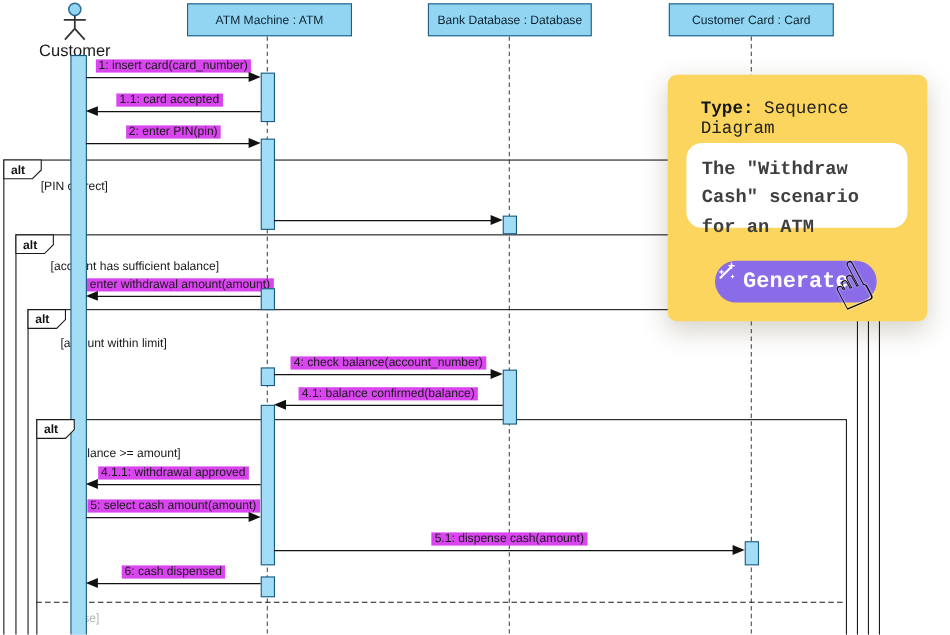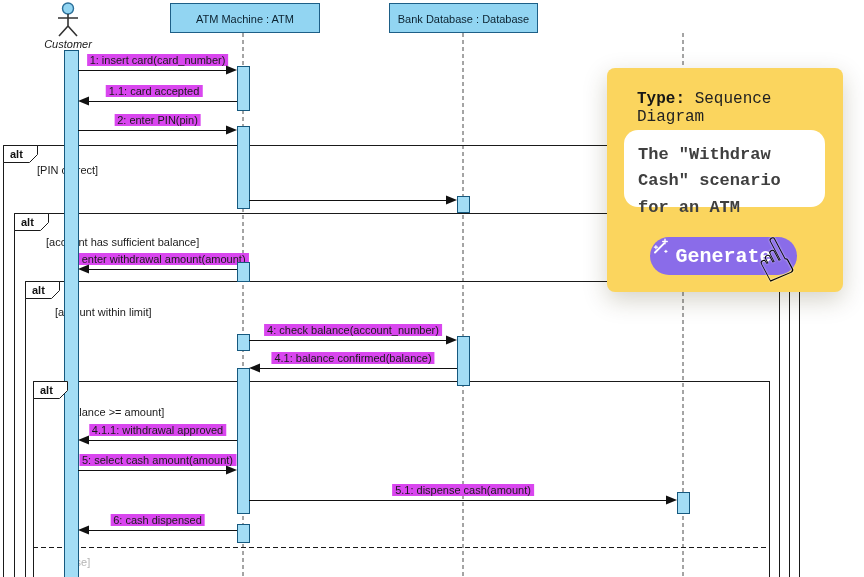--- a/index.html
+++ b/index.html
@@ -12,21 +12,21 @@
          font-family:"Liberation Sans","DejaVu Sans",sans-serif;color:var(--ink);}
   #stage svg{position:absolute;left:0;top:0;}
   #layer-frames{z-index:1;} 
   #text-layer{position:absolute;left:0;top:0;width:864px;height:577px;z-index:2;}
   #layer-main{z-index:3;}
   #header-layer{position:absolute;left:0;top:0;width:864px;height:577px;z-index:4;pointer-events:none;}
   .guard{position:absolute;font-size:11px;color:var(--ink);white-space:nowrap;}
   .guard.else{color:var(--guard-gray);}
   .mlabel{position:absolute;font-size:11px;color:var(--ink);white-space:nowrap;
           background:#d946ef;padding:0 3px;transform:translateX(-50%);}
-  .actor-label{position:absolute;font-size:11px;color:var(--ink);transform:translateX(-50%);font-style:italic;}
+  .actor-label{position:absolute;font-size:15px;color:var(--ink);transform:translateX(-50%);}
   .lhead{position:absolute;top:3px;height:30px;line-height:30px;text-align:center;
          font-size:11px;background:var(--header-blue);border:1.6px solid var(--header-border);
          box-sizing:border-box;color:#0b2230;}
   
   #ai-card{position:absolute;left:607px;top:68px;width:236px;height:224px;z-index:50;
            background:var(--card-yellow);border-radius:8px;box-shadow:0 8px 24px rgba(60,50,10,.22);font-family:Liberation Mono, monospace;}
   .card-type{position:absolute;left:30px;top:22px;font-size:16px;color:#222;}
   .card-type b{font-weight:700;color:#161616;}
   .card-desc{position:absolute;left:17px;top:62px;width:201px;height:77px;background:#fff;
              border-radius:14px;box-sizing:border-box;padding:12px 14px;font-size:17px;
@@ -109,20 +109,21 @@
       <path d="M14.5 213.5 h34 v9 l-8 8 h-26 z" fill="#fff" stroke="#1a1a1a"></path>
       <text x="21" y="226" font-size="11" font-weight="bold" fill="#111">alt</text>
       <path d="M25.5 281.5 h34 v9 l-8 8 h-26 z" fill="#fff" stroke="#1a1a1a"></path>
       <text x="32" y="294" font-size="11" font-weight="bold" fill="#111">alt</text>
       <path d="M33.5 381.5 h34 v9 l-8 8 h-26 z" fill="#fff" stroke="#1a1a1a"></path>
       <text x="40" y="394" font-size="11" font-weight="bold" fill="#111">alt</text>
     </svg>
   <div id="header-layer">
       <div class="lhead" style="left: 170px; width: 150px;">ATM Machine : ATM</div>
       <div class="lhead" style="left: 389px; width: 149px;">Bank Database : Database</div>
+      <div class="lhead" style="left: 608px; width: 150px;">Customer Card : Card</div>
     </div>
 
   <div id="ai-card">
     <div class="card-type">
       <b>Type:</b>
       <span>Sequence Diagram</span>
     </div>
     <div class="card-desc">The "Withdraw Cash" scenario for an ATM</div>
     <button class="gen">
       <svg width="20" height="20" viewBox="0 0 22 22">

